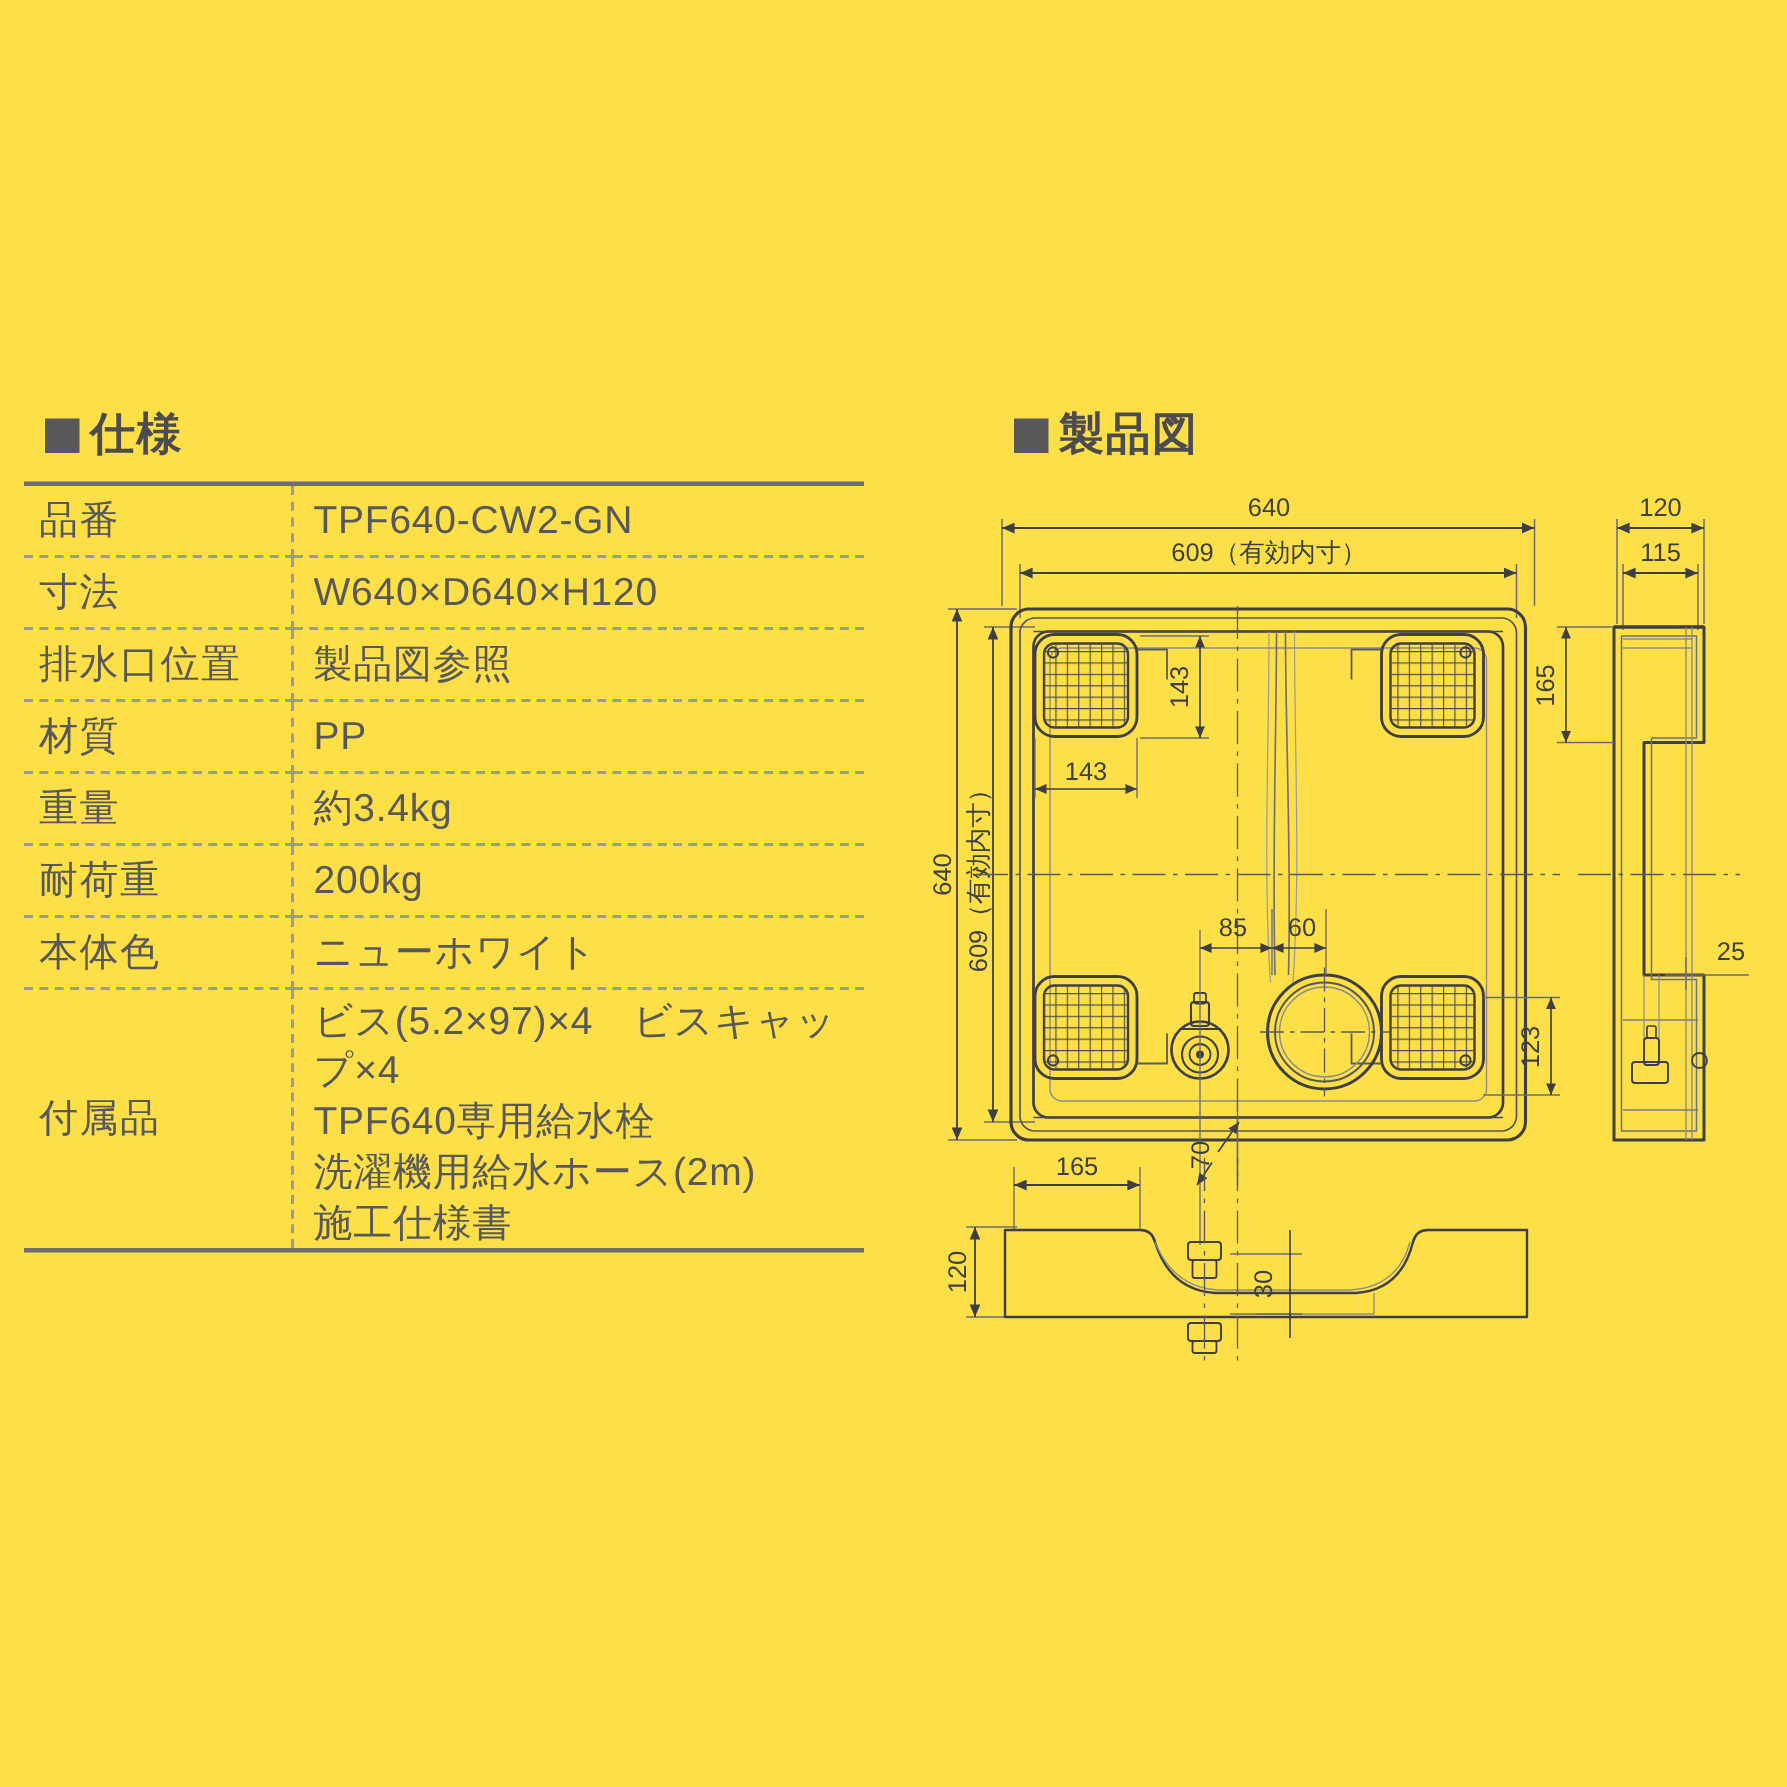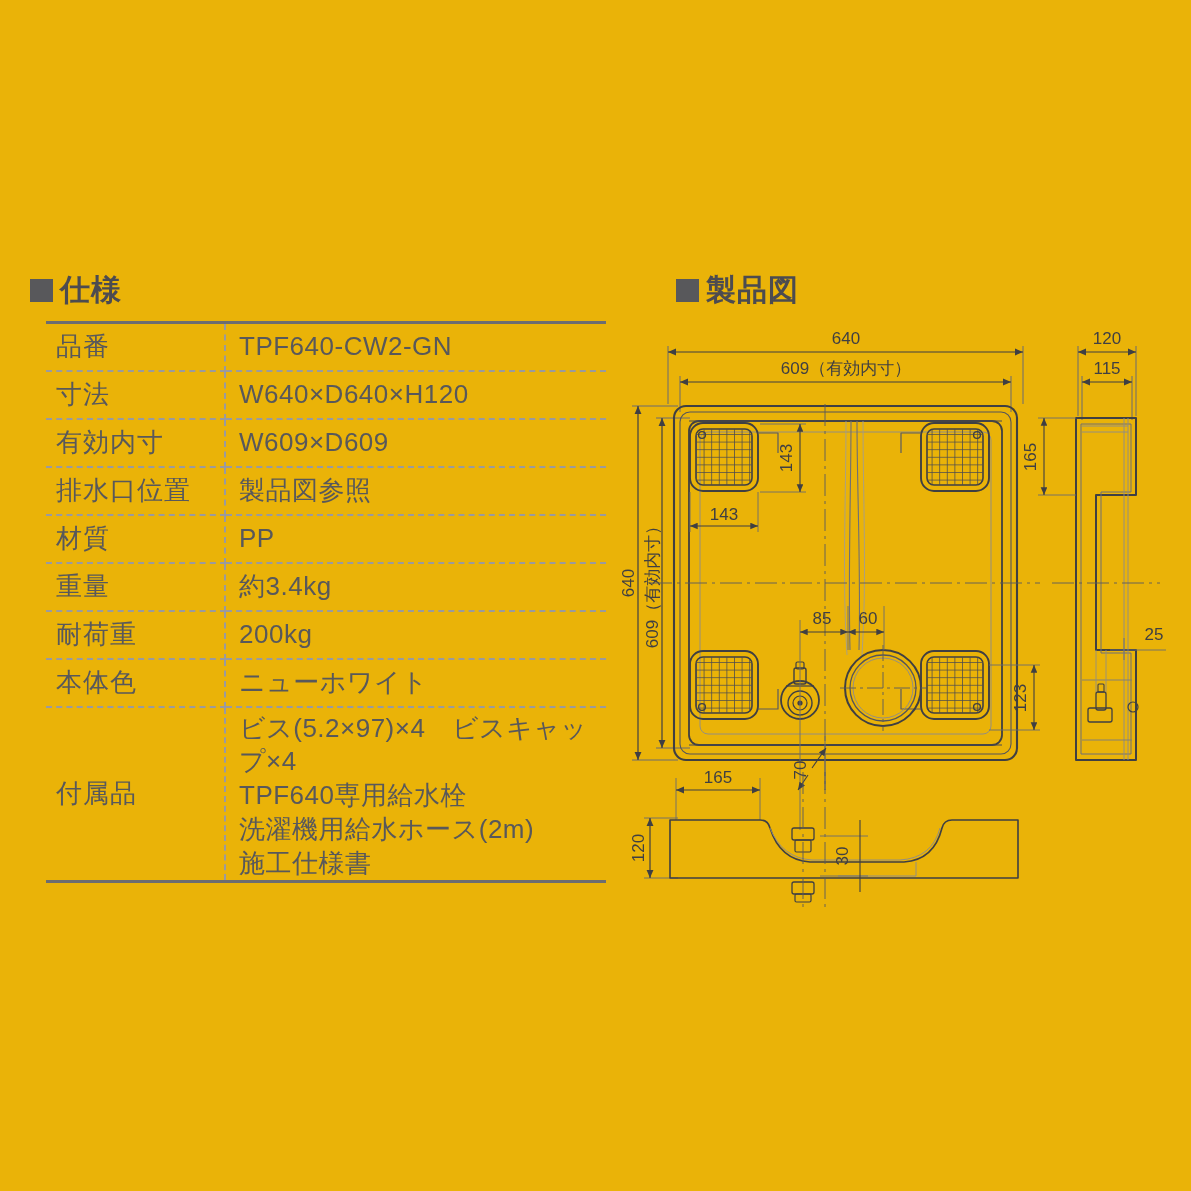--- a/index.html
+++ b/index.html
@@ -2,36 +2,36 @@
 <html><head>
 <meta charset="utf-8">
 <style>
   html,body{margin:0;padding:0;background:#ffffff;}
   body{
     width:1191px;height:1191px;position:relative;overflow:hidden;
     font-family:"Liberation Sans","DejaVu Sans",sans-serif;
     color:#59585c;
     -webkit-font-smoothing:antialiased;
   }
-  .page{position:absolute;inset:0;background:#eab308;}
+  .page{position:absolute;inset:0;background:#fde047;}
 
   
   .sec-head{position:absolute;display:flex;align-items:center;gap:7px;}
   .sec-head .marker{
     width:23px;height:23px;background:#58585b;display:block;flex:0 0 auto;
   }
   .sec-head .title{
     font-size:30px;font-weight:700;color:#4c4b50;letter-spacing:1px;line-height:1;
     white-space:nowrap;
   }
   #spec-head{left:30px;top:275px;}
   #draw-head{left:628px;top:275px;padding-left:48px;}
 
   
-  #spec-table{position:absolute;left:46px;top:321px;width:560px;}
+  #spec-table{position:absolute;left:16px;top:321px;width:560px;}
   .tbl{width:100%;border-collapse:collapse;table-layout:fixed;}
   .tbl td{
     padding:0;vertical-align:middle;
     font-size:26px;color:#58585b;line-height:1.28;
   }
   .tbl td.k{
     width:168px;padding-left:10px;
     border-right:2px dashed #9a9a9e;
     white-space:nowrap;letter-spacing:1px;
   }
@@ -66,24 +66,20 @@
   <div id="spec-table">
     <table class="tbl">
       <tbody>
         <tr class="first">
           <td class="k">品番</td>
           <td class="v">TPF640-CW2-GN</td>
         </tr>
         <tr>
           <td class="k">寸法</td>
           <td class="v">W640×D640×H120</td>
-        </tr>
-        <tr>
-          <td class="k">有効内寸</td>
-          <td class="v">W609×D609</td>
         </tr>
         <tr>
           <td class="k">排水口位置</td>
           <td class="v">製品図参照</td>
         </tr>
         <tr>
           <td class="k">材質</td>
           <td class="v">PP</td>
         </tr>
         <tr>

